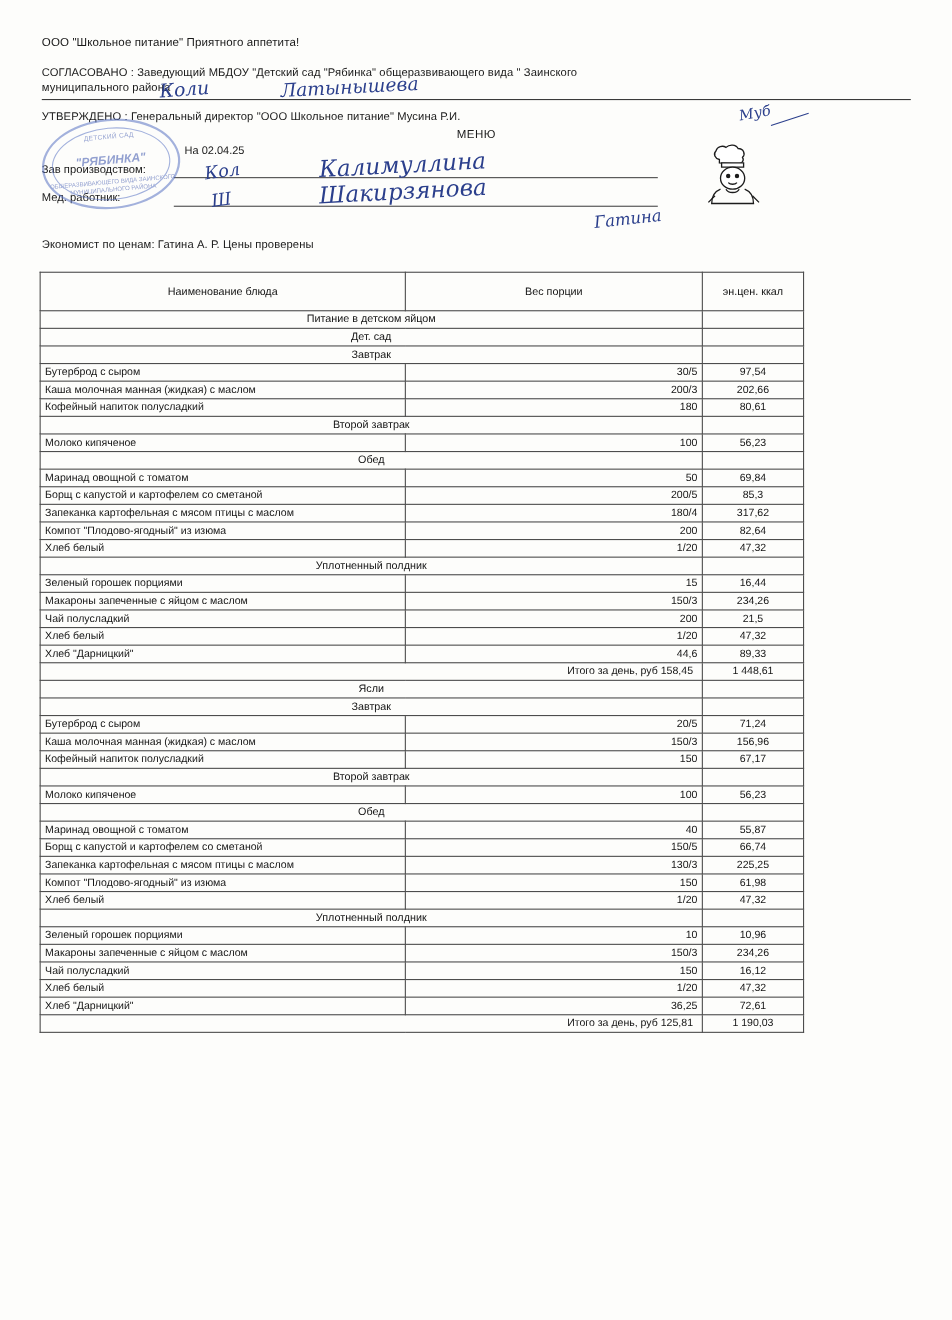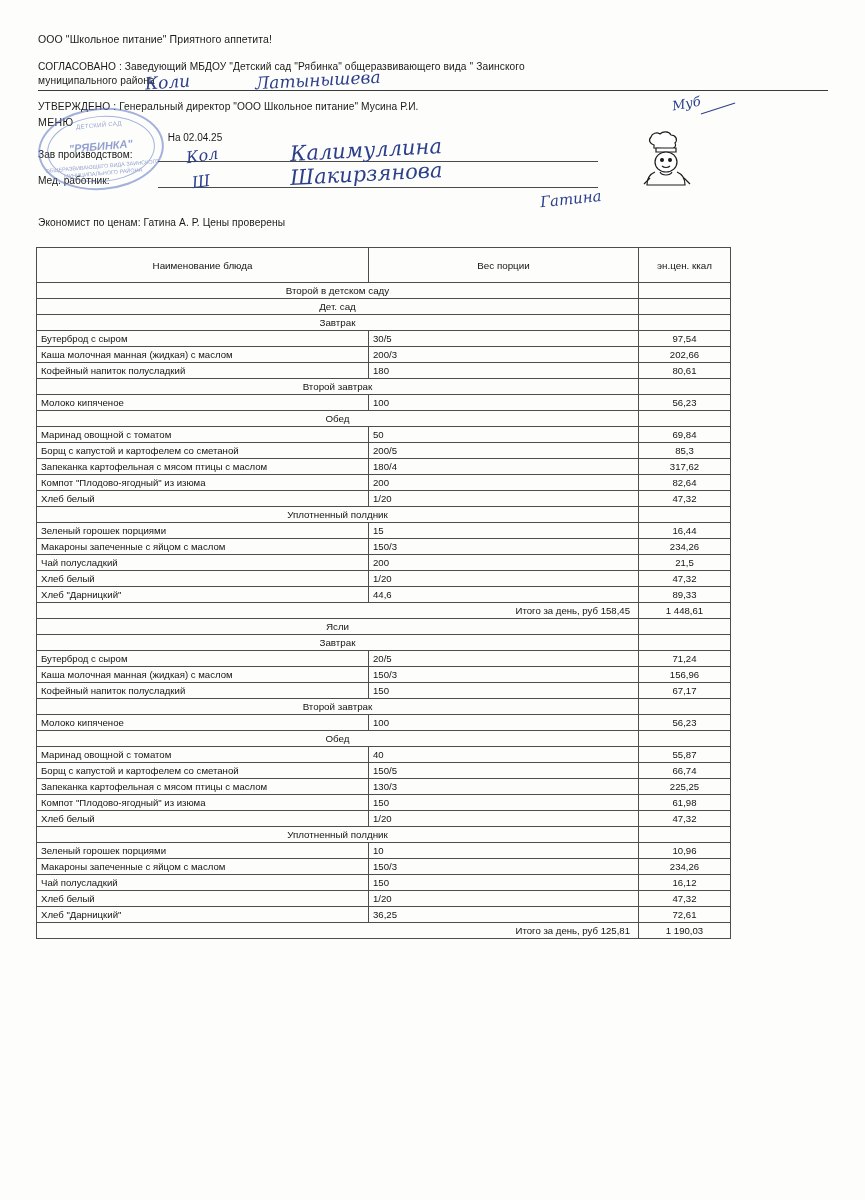--- a/index.html
+++ b/index.html
@@ -48,20 +48,21 @@
   .rule {
     border-bottom: 1px solid #3a3a3a;
     height: 0;
     margin: 2px 0 9px 0;
   }
   .approved-line {
     font-size: 10.2px;
     letter-spacing: .1px;
   }
   .menu-title {
+    text-align: center;
     font-size: 10.5px;
     margin-top: 2px;
     letter-spacing: .4px;
   }
   .menu-date {
     text-align: center;
     font-size: 10px;
     margin-top: 1px;
     position: relative;
     left: -238px;
@@ -192,21 +193,21 @@
     text-align: center;
     height: 30px;
     font-size: 9.8px;
     margin-left: 35px;
   }
   col.c1 { width: 332px; }
   col.c2 { width: 270px; }
   col.c3 { width: 92px; }
 
   td.name { text-align: left; }
-  td.weight { text-align: left; padding-right: 6px; }
+  td.weight { text-align: right; padding-right: 6px; }
   td.kcal { text-align: center; }
   tr.section td {
     text-align: center;
     font-size: 9.8px;
   }
   tr.total td.label {
     text-align: right;
     padding-right: 8px;
   }
   tr.total td.kcal { text-align: center; }
@@ -283,21 +284,21 @@
       </colgroup>
     <thead>
       <tr>
         <th>Наименование блюда</th>
         <th>Вес порции</th>
         <th>эн.цен. ккал</th>
       </tr>
     </thead>
     <tbody id="menu-body">
         <tr class="section">
-          <td colspan="2">Второй в детском саду</td>
+          <td colspan="2">Питание в детском яйцом</td>
           <td>&nbsp;</td>
         </tr>
         <tr class="section">
           <td colspan="2">Дет. сад</td>
           <td>&nbsp;</td>
         </tr>
         <tr class="section">
           <td colspan="2">Завтрак</td>
           <td>&nbsp;</td>
         </tr>

